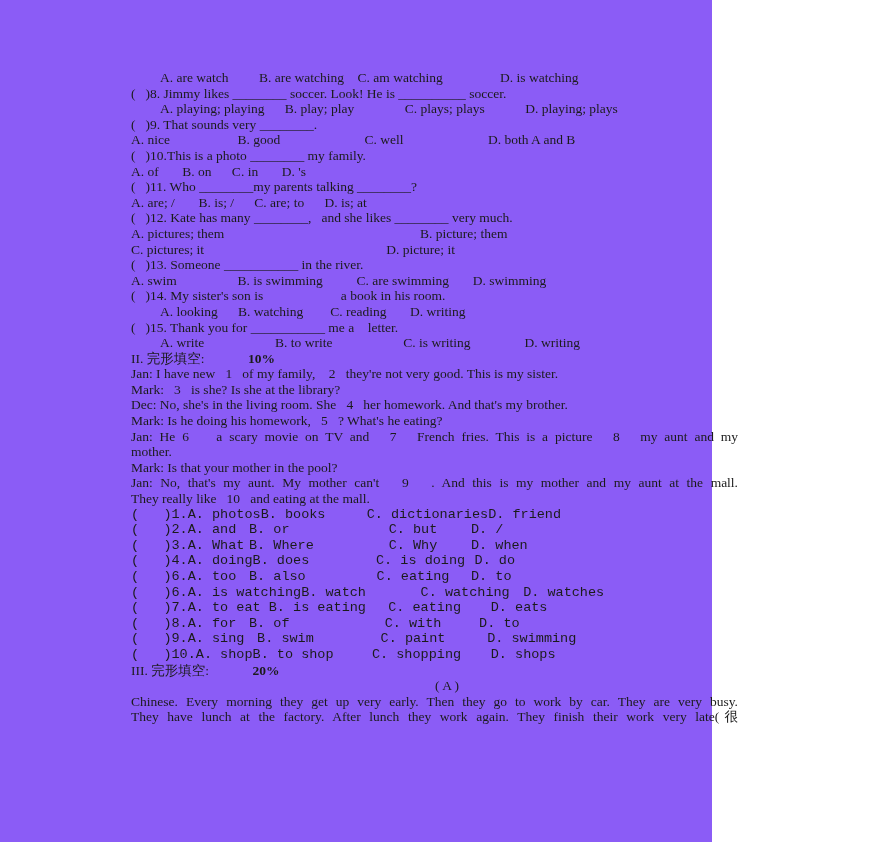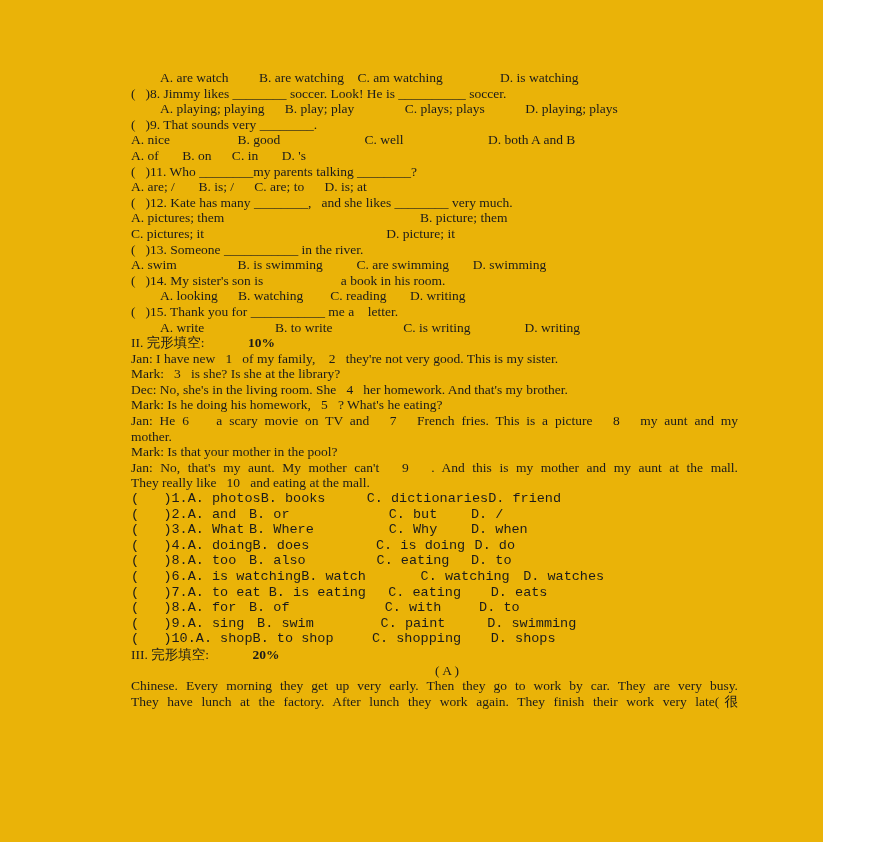--- a/index.html
+++ b/index.html
@@ -5,23 +5,23 @@
   html, body {
     margin: 0;
     padding: 0;
     background: #ffffff;
     width: 870px;
     height: 842px;
     overflow: hidden;
   }
   .page {
     position: relative;
-    width: 823px;
+    width: 712px;
     height: 842px;
-    background: #eab308;
+    background: #8b5cf6;
     font-family: "Liberation Serif", "DejaVu Serif", serif;
     font-size: 13.5px;
     color: #1b1b1b;
   }
   .content {
     position: absolute;
     left: 131px;
     top: 70px;
     width: 607px;
     line-height: 15.6px;
@@ -49,20 +49,21 @@
 <body>
 
 <div class="page">
   <div class="content">
 
     <div class="line ind">A. are watch         B. are watching    C. am watching                 D. is watching</div>
     <div class="line">(   )8. Jimmy likes ________ soccer. Look! He is __________ soccer.</div>
     <div class="line ind">A. playing; playing      B. play; play               C. plays; plays            D. playing; plays</div>
     <div class="line">(   )9. That sounds very ________.</div>
     <div class="line">A. nice                    B. good                         C. well                         D. both A and B</div>
+    <div class="line">(   )10.This is a photo ________ my family.</div>
     <div class="line">A. of       B. on      C. in       D. 's</div>
     <div class="line">(   )11. Who ________my parents talking ________?</div>
     <div class="line">A. are; /       B. is; /      C. are; to      D. is; at</div>
     <div class="line">(   )12. Kate has many ________,   and she likes ________ very much.</div>
     <div class="line">A. pictures; them                                                          B. picture; them</div>
     <div class="line">C. pictures; it                                                      D. picture; it</div>
     <div class="line">(   )13. Someone ___________ in the river.</div>
     <div class="line">A. swim                  B. is swimming          C. are swimming       D. swimming</div>
     <div class="line">(   )14. My sister's son is                       a book in his room.</div>
     <div class="line ind">A. looking      B. watching        C. reading       D. writing</div>
@@ -87,21 +88,21 @@
     <div class="line opt-row">
       <span class="oc1">(   )2.A. and</span><span class="oc2">B. or</span><span class="oc3">C. but</span><span class="oc4">D. /</span>
     </div>
     <div class="line opt-row">
       <span class="oc1">(   )3.A. What</span><span class="oc2">B. Where</span><span class="oc3">C. Why</span><span class="oc4">D. when</span>
     </div>
     <div class="line opt-row">
       <span class="oc1">(   )4.A. doing</span><span class="oc2">B. does</span><span class="oc3"> C. is doing</span><span class="oc4">D. do</span>
     </div>
     <div class="line opt-row">
-      <span class="oc1">(   )8.A. too</span><span class="oc2">B. also</span><span class="oc3">C. eating</span><span class="oc4">D. to</span>
+      <span class="oc1">(   )6.A. too</span><span class="oc2">B. also</span><span class="oc3">C. eating</span><span class="oc4">D. to</span>
     </div>
     <div class="line opt-row">
       <span class="oc1">(   )6.A. is watching</span><span class="oc2">B. watch</span><span class="oc3">C. watching</span><span class="oc4">D. watches</span>
     </div>
     <div class="line opt-row">
       <span class="oc1">(   )7.A. to eat</span><span class="oc2"> B. is eating</span><span class="oc3">C. eating</span><span class="oc4"> D. eats</span>
     </div>
     <div class="line opt-row">
       <span class="oc1">(   )8.A. for</span><span class="oc2">B. of</span><span class="oc3">C. with</span><span class="oc4"> D. to</span>
     </div>

